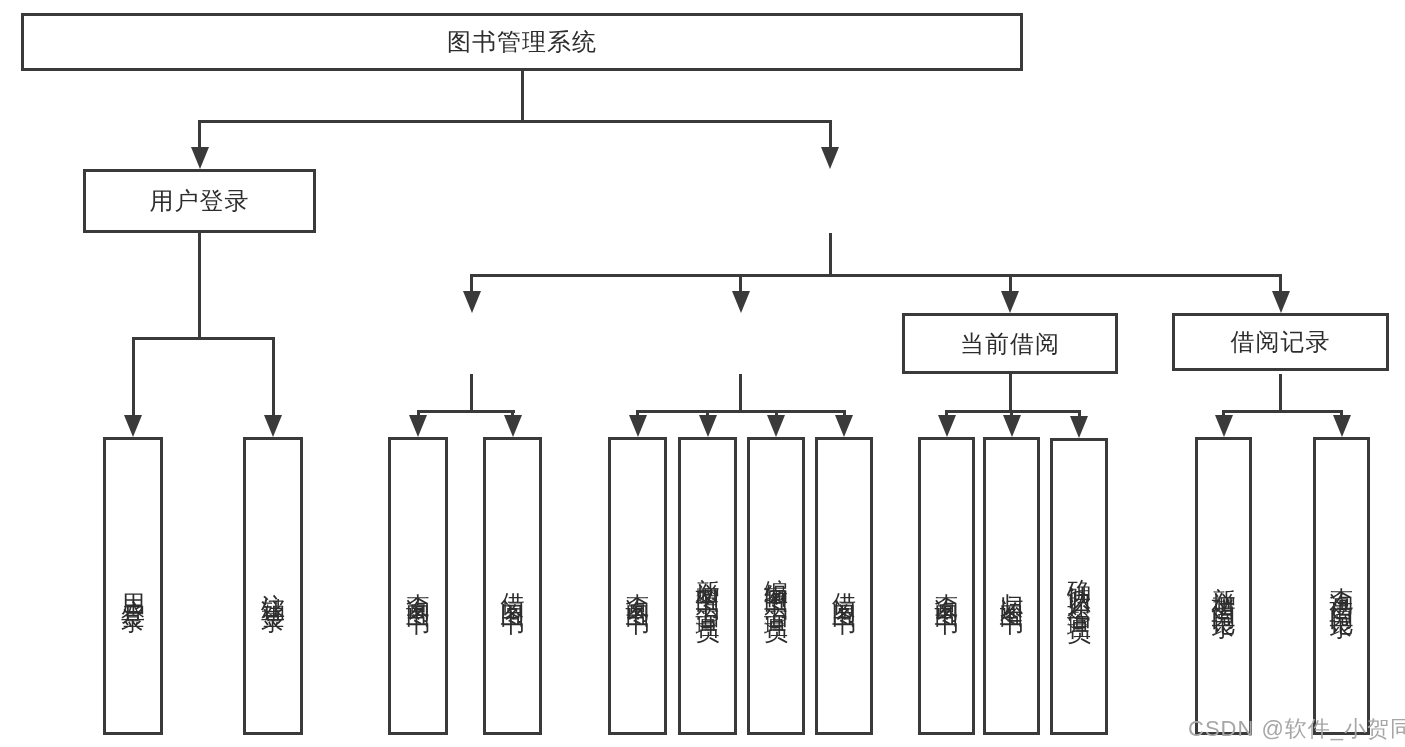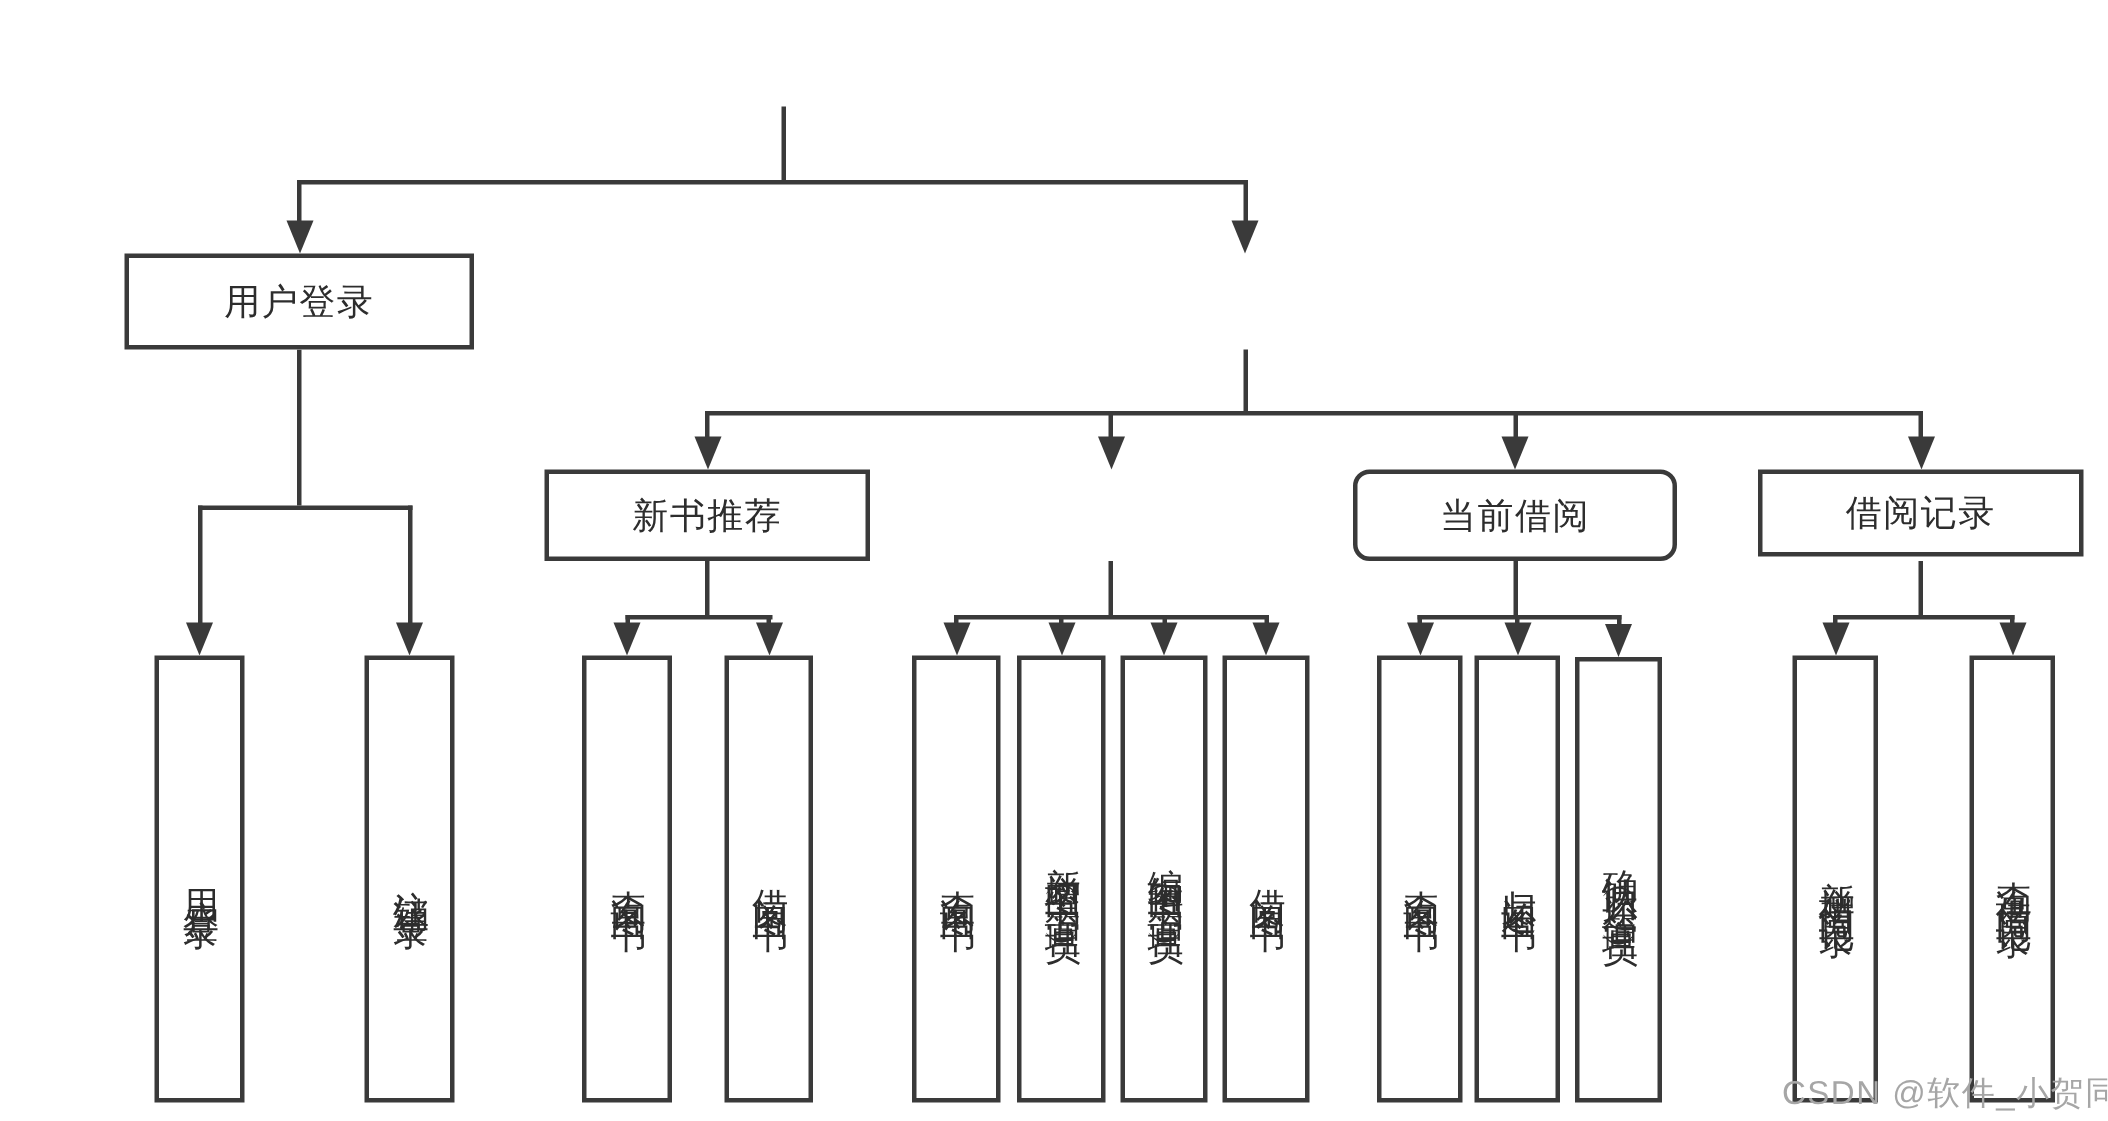--- a/index.html
+++ b/index.html
@@ -113,27 +113,27 @@
     <div class="seg" style="left: 1010px; top: 410px; width: 3px; height: 7px;"></div>
     <div class="arrowhead" style="left: 1003px; top: 415px;"></div>
     <div class="seg" style="left: 1078px; top: 410px; width: 3px; height: 8px;"></div>
     <div class="arrowhead" style="left: 1070px; top: 416px;"></div>
     <div class="seg" style="left: 1279px; top: 374px; width: 3px; height: 36px;"></div>
     <div class="seg" style="left: 1222px; top: 410px; width: 121px; height: 3px;"></div>
     <div class="seg" style="left: 1222px; top: 410px; width: 3px; height: 7px;"></div>
     <div class="arrowhead" style="left: 1215px; top: 415px;"></div>
     <div class="seg" style="left: 1340px; top: 410px; width: 3px; height: 7px;"></div>
     <div class="arrowhead" style="left: 1333px; top: 415px;"></div>
+    <div class="box h" style="left: 21px; top: 13px; width: 1002px; height: 58px;">
+      <span>图书管理系统</span>
+    </div>
     <div class="box h" style="left: 83px; top: 169px; width: 233px; height: 64px;">
       <span>用户登录</span>
     </div>
-    <div class="box h" style="left: 363px; top: 313px; width: 217px; height: 61px;">
-      <span>新书推荐</span>
-    </div>
-    <div class="box h" style="left: 902px; top: 313px; width: 216px; height: 61px; border-radius: 11px;">
+    <div class="box h" style="left: 902px; top: 313px; width: 216px; height: 61px;">
       <span>当前借阅</span>
     </div>
     <div class="box h" style="left: 1172px; top: 313px; width: 217px; height: 58px;">
       <span>借阅记录</span>
     </div>
     <div class="box v" style="left: 103px; top: 437px; width: 60px; height: 298px;">
       <span>用户登录</span>
     </div>
     <div class="box v" style="left: 243px; top: 437px; width: 60px; height: 298px;">
       <span>注销登录</span>

